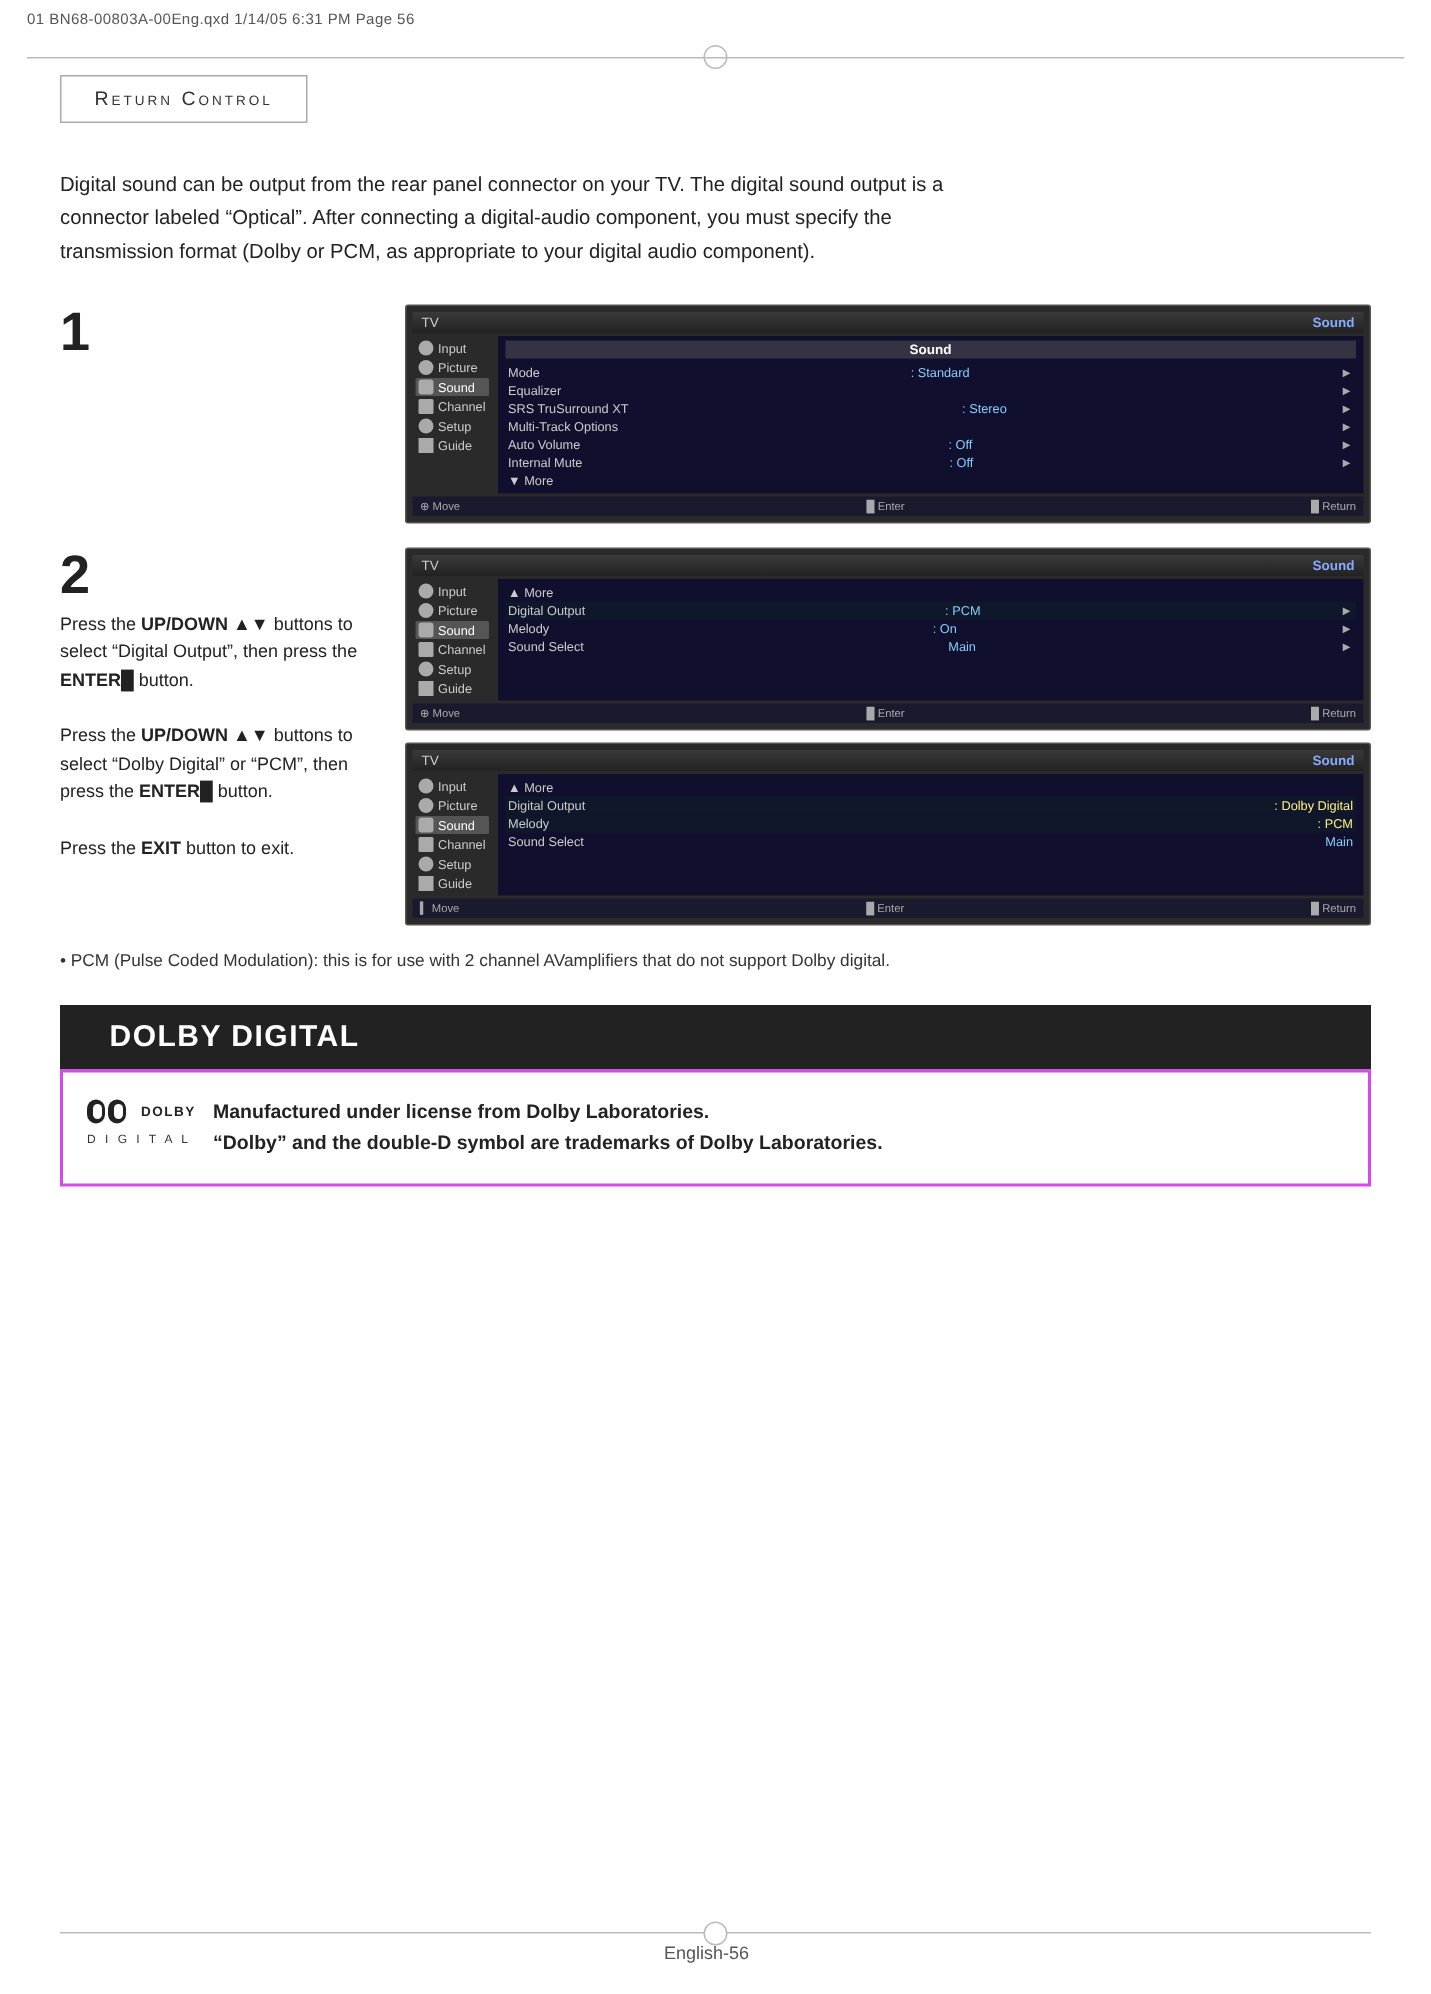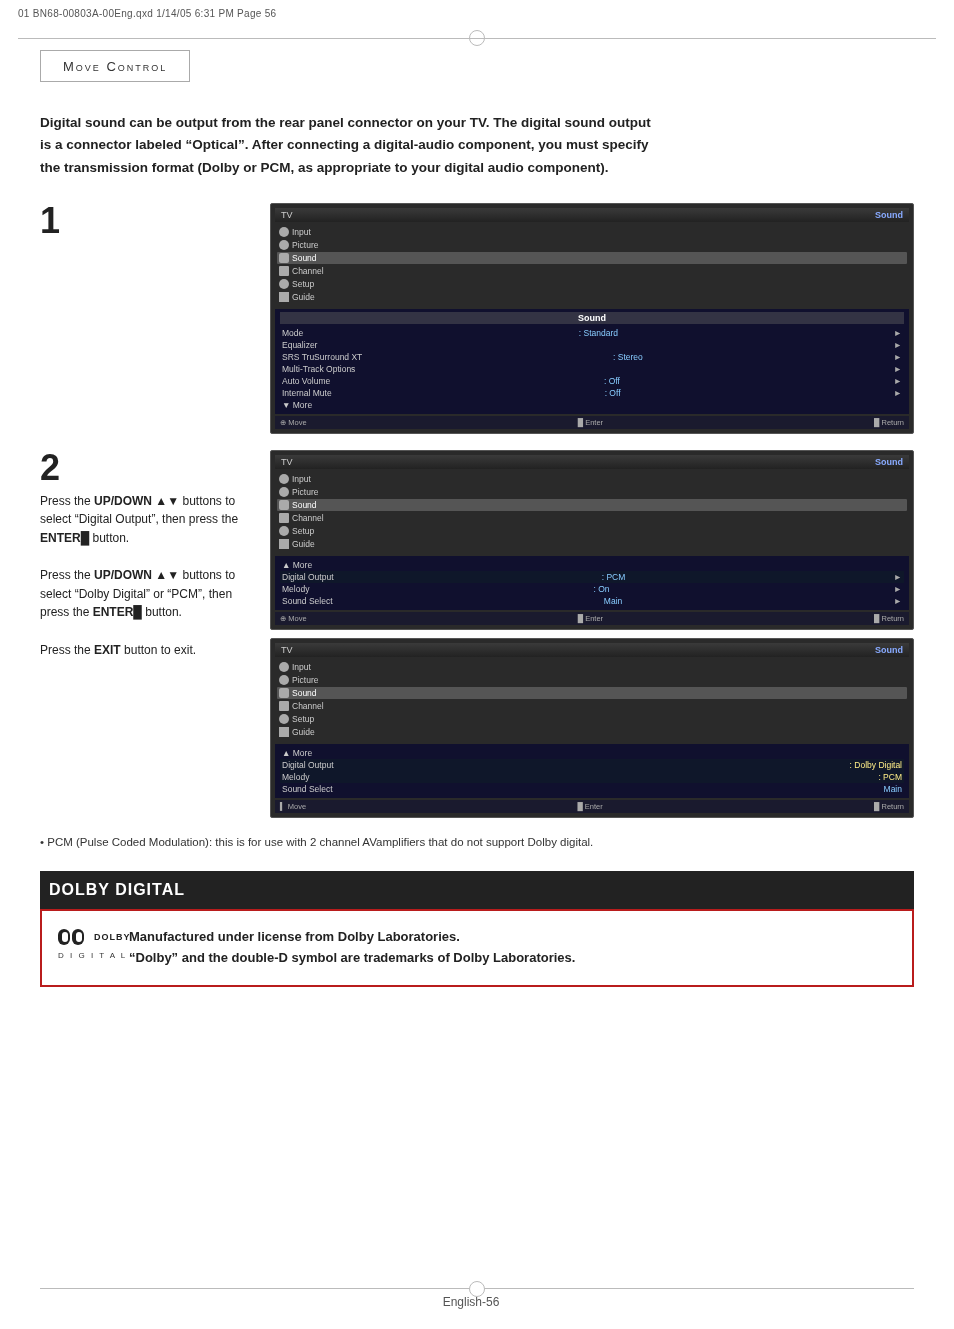--- a/index.html
+++ b/index.html
@@ -57,21 +57,20 @@
       color: #111;
     }
 
     
     .body-text {
       font-size: 13.5px;
       line-height: 1.65;
       color: #222;
       margin-bottom: 24px;
       max-width: 620px;
-      font-weight: bold;
     }
 
     
     .steps-area {
       display: flex;
       gap: 20px;
       margin-bottom: 16px;
     }
 
     
@@ -121,21 +120,20 @@
       background: linear-gradient(to bottom, #3a3a3a, #222);
       padding: 2px 6px;
       margin-bottom: 2px;
     }
     .tv-header-left { color: #ccc; font-size: 9px; font-weight: normal; }
     .tv-header-right { color: #88aaff; font-size: 9px; font-weight: bold; }
 
     .tv-body {
       display: flex;
       gap: 4px;
-      flex-direction: column;
     }
 
     .tv-sidebar {
       display: flex;
       flex-direction: column;
       gap: 1px;
       min-width: 42px;
       padding: 2px;
     }
 
@@ -213,34 +211,34 @@
       font-size: 11.5px;
       color: #333;
       margin-bottom: 20px;
       line-height: 1.5;
     }
 
     
     .dolby-banner {
       background: #222;
       color: #fff;
-      padding: 10px 9px;
-      font-size: 16px;
+      padding: 10px 33px;
+      font-size: 20px;
       font-weight: bold;
       letter-spacing: 1px;
       margin-bottom: 0;
     }
 
     
     .dolby-info-box {
-      border: 2px solid #b91c1c;
+      border: 2px solid #d946ef;
       padding: 16px;
       display: flex;
       align-items: flex-start;
-      gap: 1px;
+      gap: 14px;
       margin-top: 0;
     }
 
     .dolby-logo {
       flex-shrink: 0;
       width: 70px;
     }
     .dolby-logo-top {
       display: flex;
       align-items: center;
@@ -333,21 +331,21 @@
 
 <div class="top-circle"></div>
 <div class="top-rule"></div>
 
 <div class="file-bar">01 BN68-00803A-00Eng.qxd  1/14/05  6:31 PM  Page 56</div>
 
 <div class="page-content">
 
   
   <div class="sound-control-box">
-    <span>Move Control</span>
+    <span>Return Control</span>
   </div>
 
   
 
   
   <p class="body-text">Digital sound can be output from the rear panel connector on your TV. The digital sound output is a connector labeled “Optical”. After connecting a digital-audio component, you must specify the transmission format (Dolby or PCM, as appropriate to your digital audio component).</p>
 
   
   <div class="steps-area">
 

